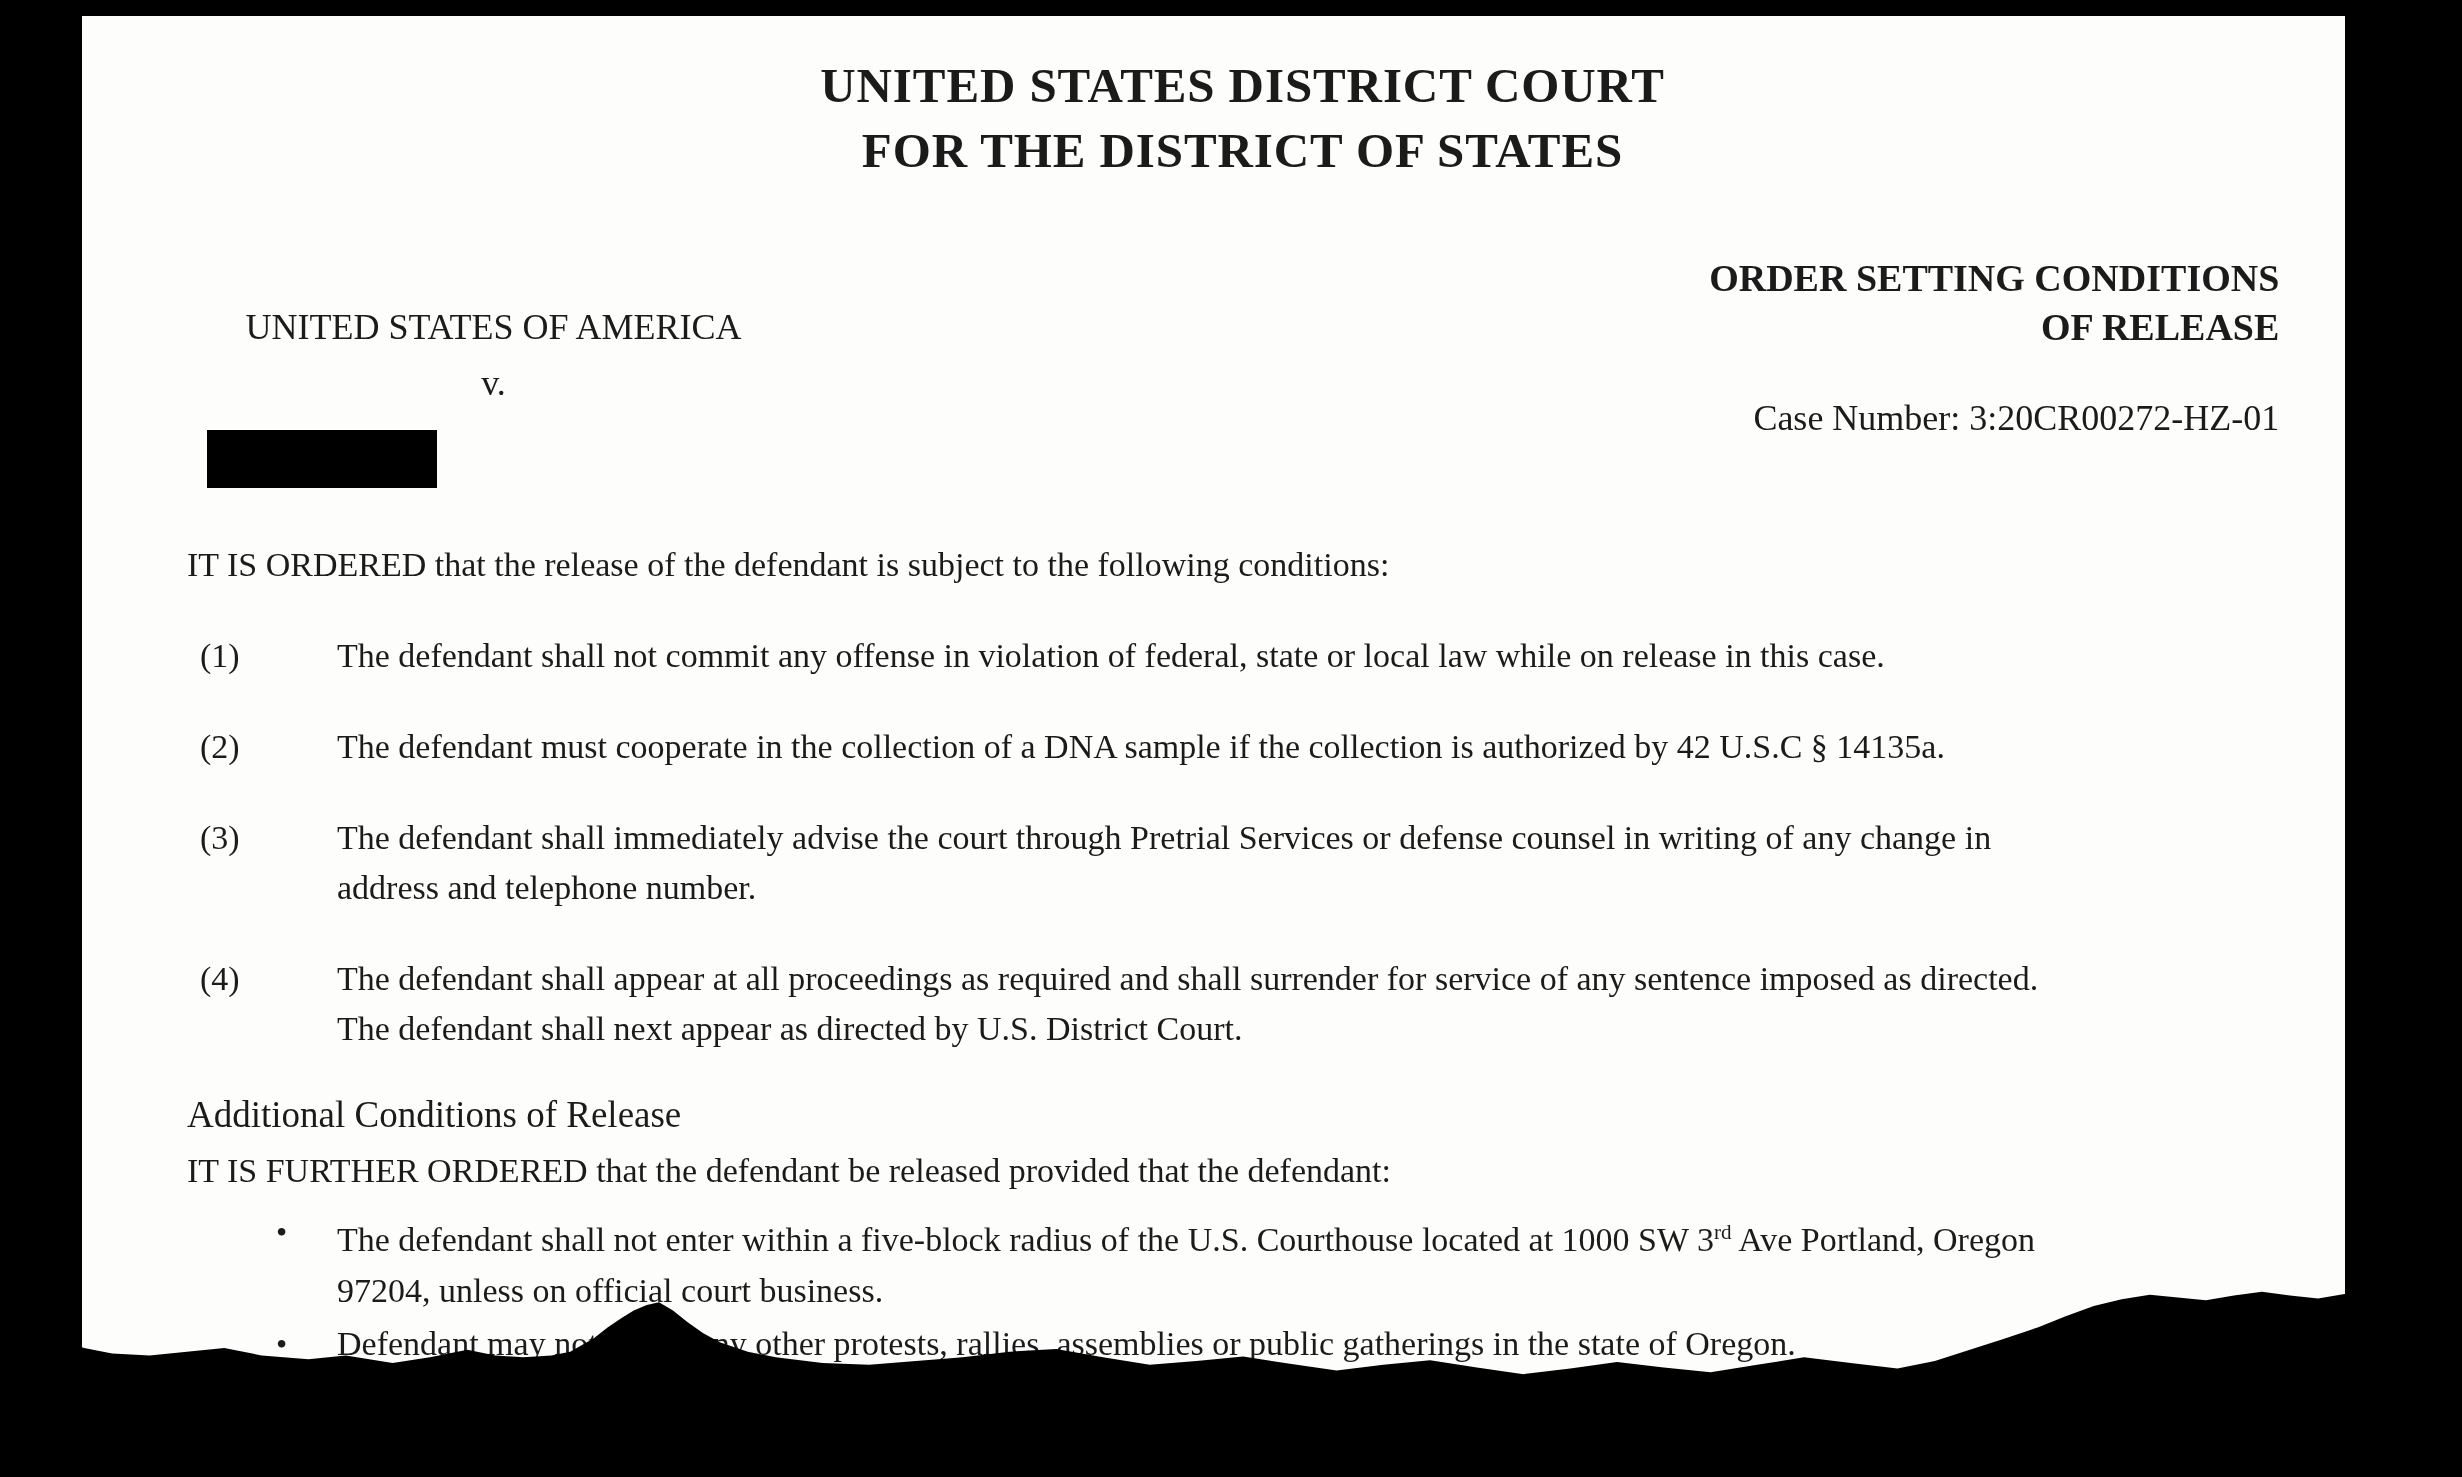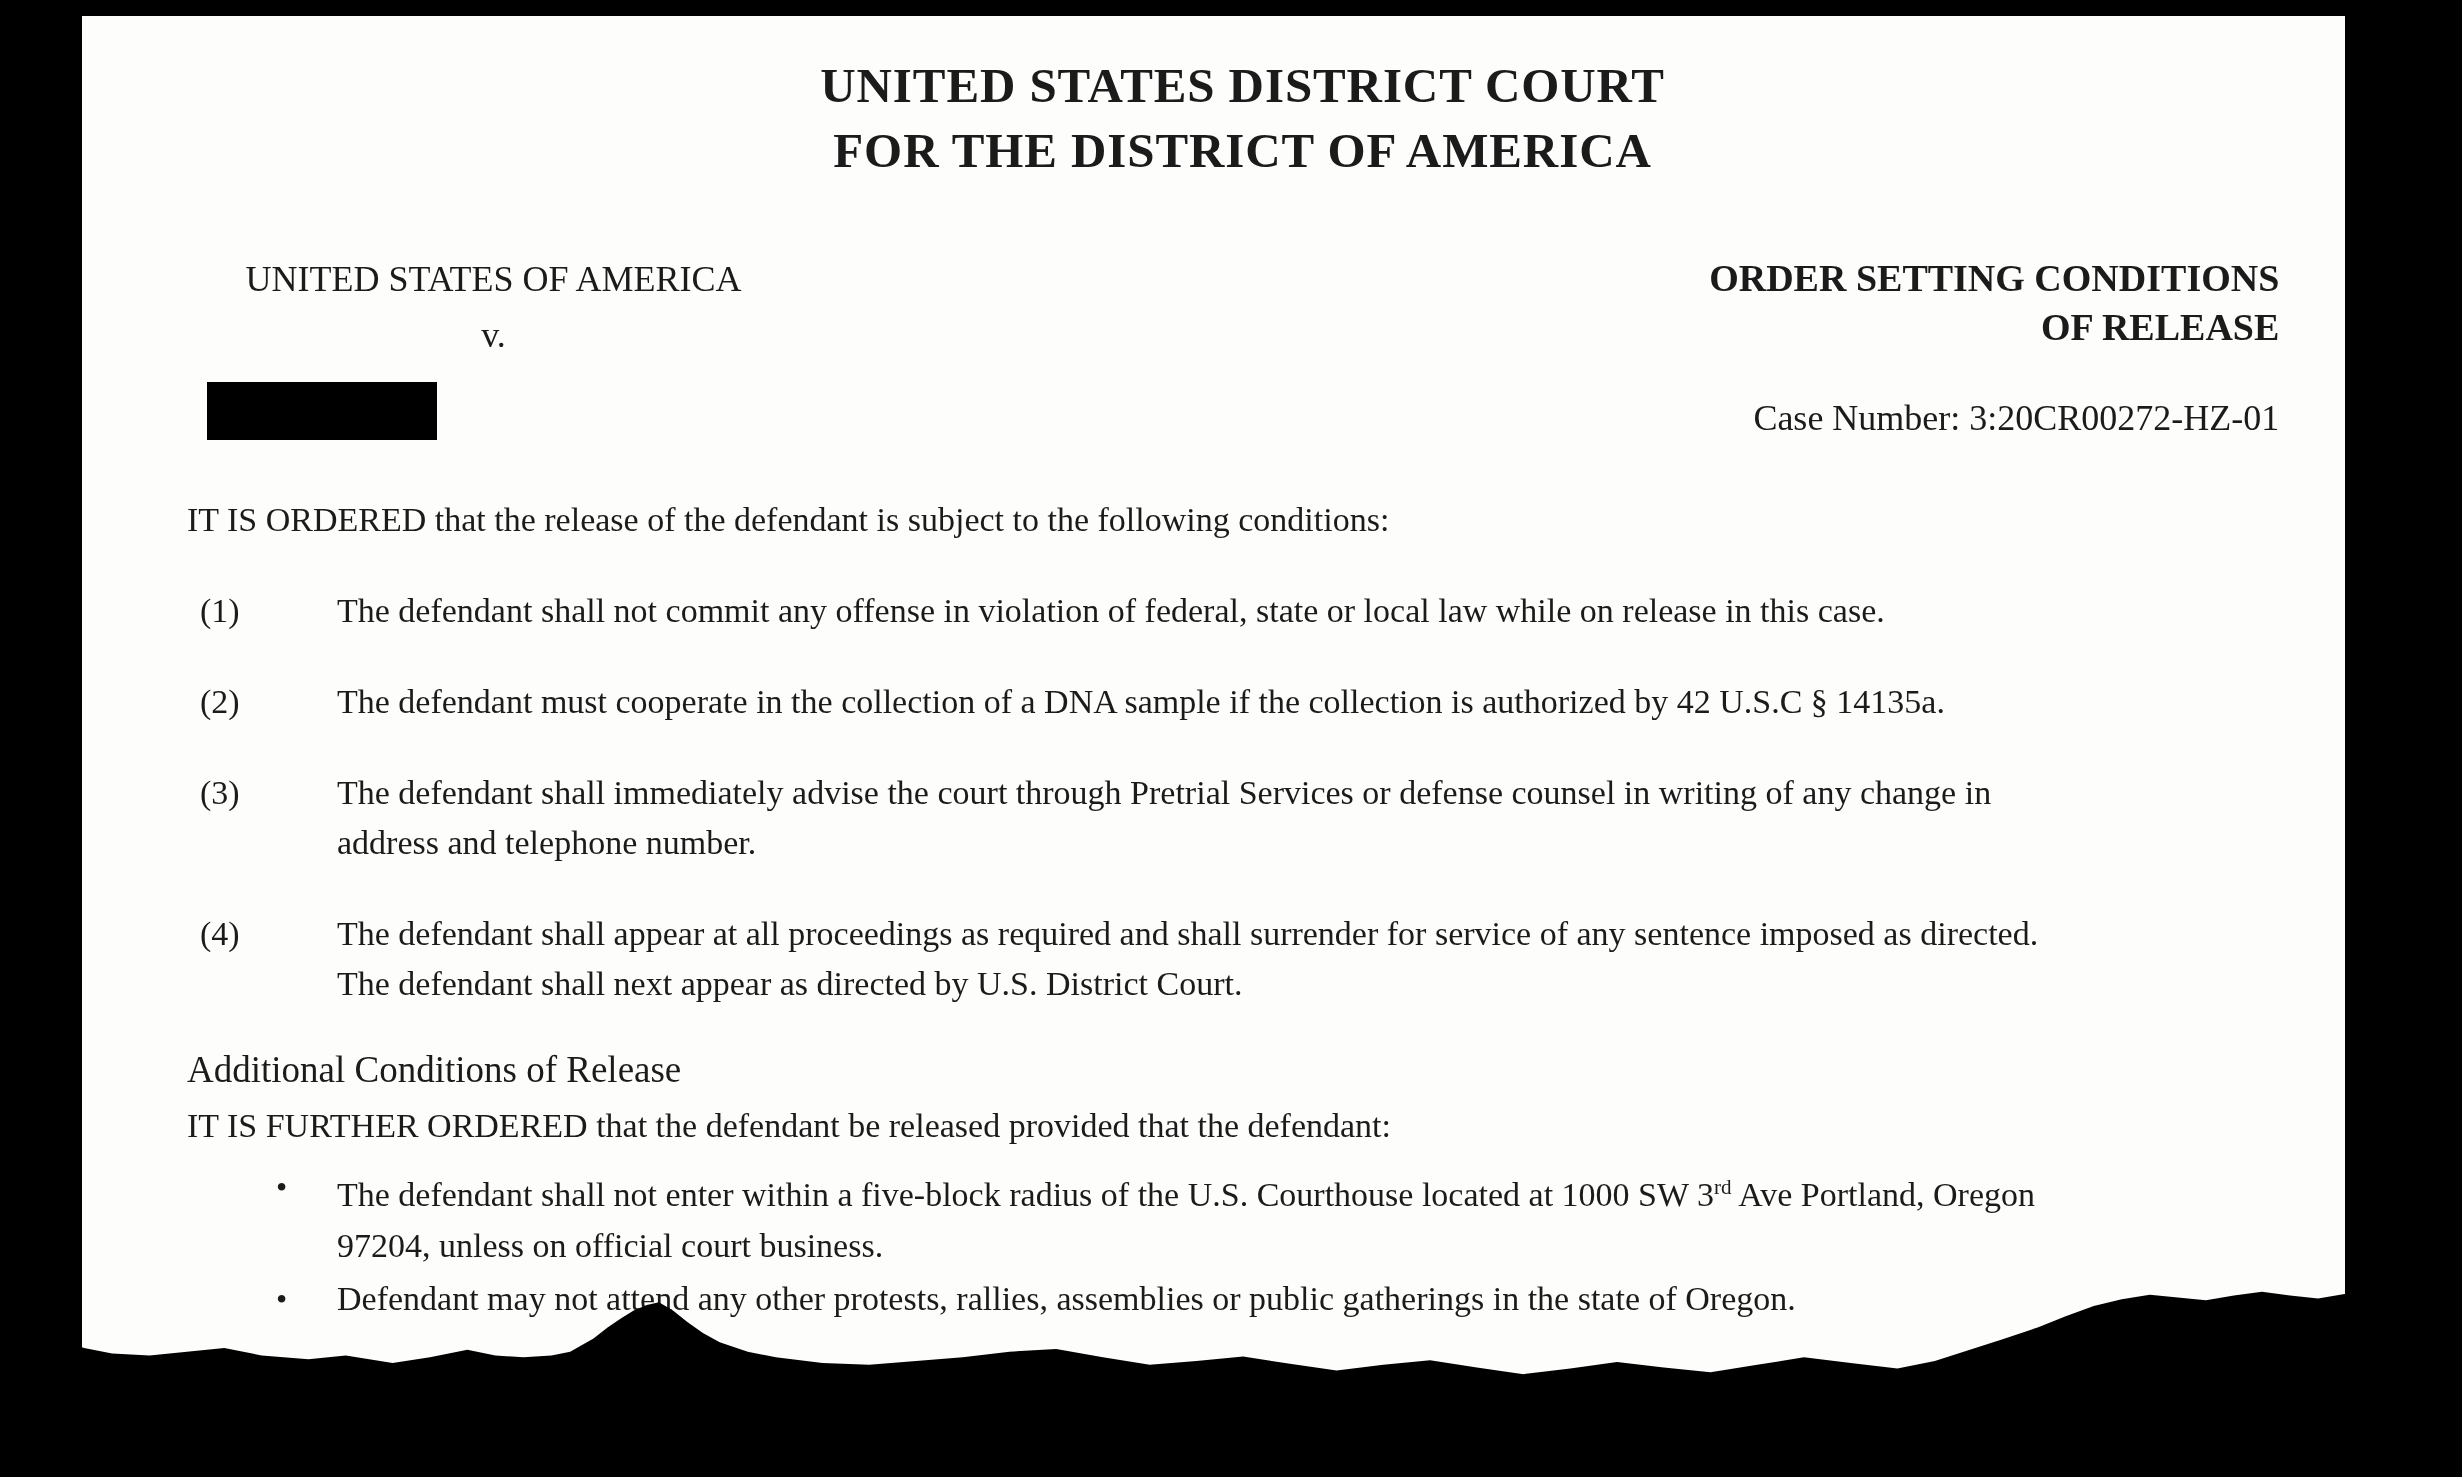--- a/index.html
+++ b/index.html
@@ -32,21 +32,21 @@
     display: flex;
     justify-content: space-between;
     margin-top: 71px;
   }
   .caption-left {
     width: 561px;
     margin-left: 26px;
     font-size: 36px;
     text-align: center;
   }
-  .plaintiff { line-height: 50px; }
+  .plaintiff { line-height: 50px; margin-top: 48px; }
   .versus { line-height: 50px; margin-top: 5.6px; }
   .redaction {
     width: 230px; height: 58px;
     background: #000;
     margin-top: 22.4px;
     margin-right: auto;
     margin-left: -5.6px;
   }
   .caption-right {
     text-align: right;
@@ -97,21 +97,21 @@
   }
 </style>
 </head>
 <body>
 
 <div class="page">
   <div class="content">
 
     <div class="court-title">
       <div>UNITED STATES DISTRICT COURT</div>
-      <div>FOR THE DISTRICT OF AMERICA</div>
+      <div>FOR THE DISTRICT OF STATES</div>
     </div>
 
     <div class="caption-row">
       <div class="caption-left">
         <div class="plaintiff">UNITED STATES OF AMERICA</div>
         <div class="versus">v.</div>
         <div class="redaction"></div>
       </div>
       <div class="caption-right">
         <div class="order-title">

